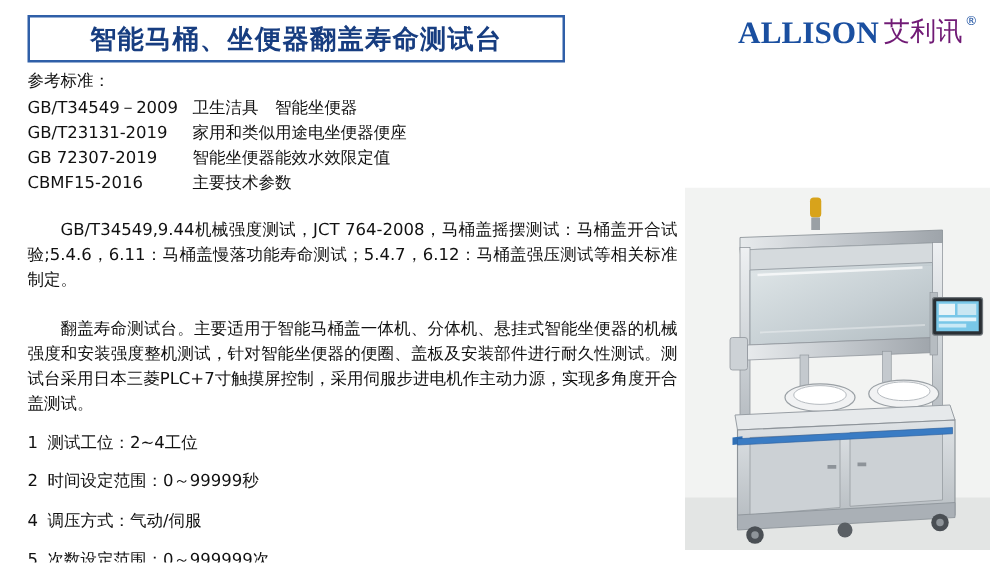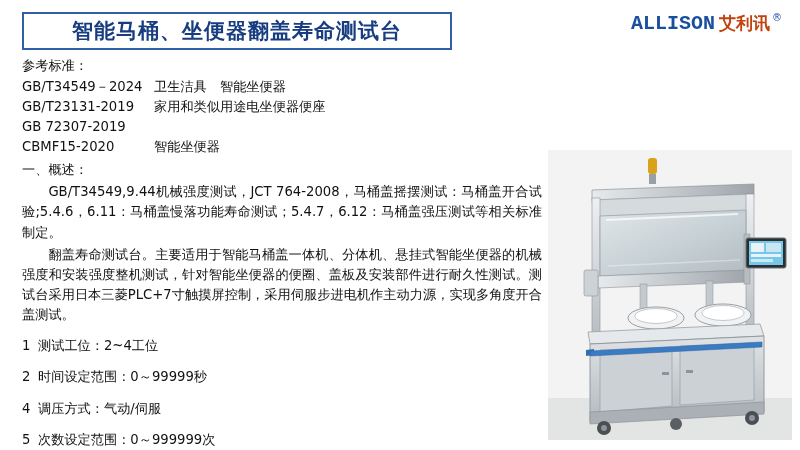--- a/index.html
+++ b/index.html
@@ -43,31 +43,31 @@
   }
   .logo-wrap {
     position: absolute;
     right: 18px;
     top: 14px;
     display: flex;
     align-items: flex-start;
     height: 34px;
   }
   .logo-main {
-    font-size: 20px;
+    font-size: 25px;
     font-weight: bold;
     color: #1a4fa0;
     letter-spacing: 0px;
     line-height: 1;
-    font-family: Liberation Mono, monospace;
+    font-family: Liberation Serif, serif;
   }
   .logo-cn {
-    font-size: 17px;
-    font-weight: bold;
-    color: #c2410c;
+    font-size: 21px;
+    font-weight: normal;
+    color: #701a75;
     margin-left: 4px;
     line-height: 1.1;
   }
   .logo-reg {
     font-size: 10px;
     color: #1a4fa0;
     margin-left: 2px;
     margin-top: -2px;
   }
   
@@ -92,21 +92,21 @@
   }
   .std-code {
     display: inline-block;
     min-width: 132px;
   }
   .std-name {
     display: inline-block;
     text-align: center;
   }
   .para {
-    margin-top: 2px;
+    margin-top: 18px;
     text-align: justify;
     font-size: 13.2px;
     line-height: 1.52;
   }
   .indent {
     text-indent: 2em;
   }
   .spec-list {
     margin-top: 1px;
   }
@@ -142,36 +142,36 @@
     <span class="logo-main">ALLISON</span>
     <span class="logo-cn">艾利讯</span>
     <span class="logo-reg">®</span>
   </div>
 
   <div class="content">
 
     <div class="sec-head">参考标准：</div>
 
     <div class="std-row">
-      <span class="std-code">GB/T34549－2024</span>
+      <span class="std-code">GB/T34549－2009</span>
       <span class="std-name">卫生洁具　智能坐便器</span>
     </div>
     <div class="std-row">
       <span class="std-code">GB/T23131-2019</span>
       <span class="std-name">家用和类似用途电坐便器便座</span>
     </div>
     <div class="std-row">
       <span class="std-code">GB  72307-2019</span>
-    </div>
-    <div class="std-row">
-      <span class="std-code">CBMF15-2020</span>
-      <span class="std-name">智能坐便器</span>
-    </div>
-
-    <div class="sec-head" style="margin-top:3px;">一、概述：</div>
+      <span class="std-name">智能坐便器能效水效限定值</span>
+    </div>
+    <div class="std-row">
+      <span class="std-code">CBMF15-2016</span>
+      <span class="std-name">主要技术参数</span>
+    </div>
+
     <div class="para indent">GB/T34549,9.44机械强度测试，JCT 764-2008，马桶盖摇摆测试：马桶盖开合试验;5.4.6，6.11：马桶盖慢落功能寿命测试；5.4.7，6.12：马桶盖强压测试等相关标准制定。</div>
     <div class="para indent">翻盖寿命测试台。主要适用于智能马桶盖一体机、分体机、悬挂式智能坐便器的机械强度和安装强度整机测试，针对智能坐便器的便圈、盖板及安装部件进行耐久性测试。测试台采用日本三菱PLC+7寸触摸屏控制，采用伺服步进电机作主动力源，实现多角度开合盖测试。</div>
 
 
     <div class="spec-list">
       <div class="spec-row">
         <span class="spec-num">1</span><span>测试工位：2~4工位</span>
       </div>
       <div class="spec-row">
         <span class="spec-num">2</span><span>时间设定范围：0～99999秒</span>

